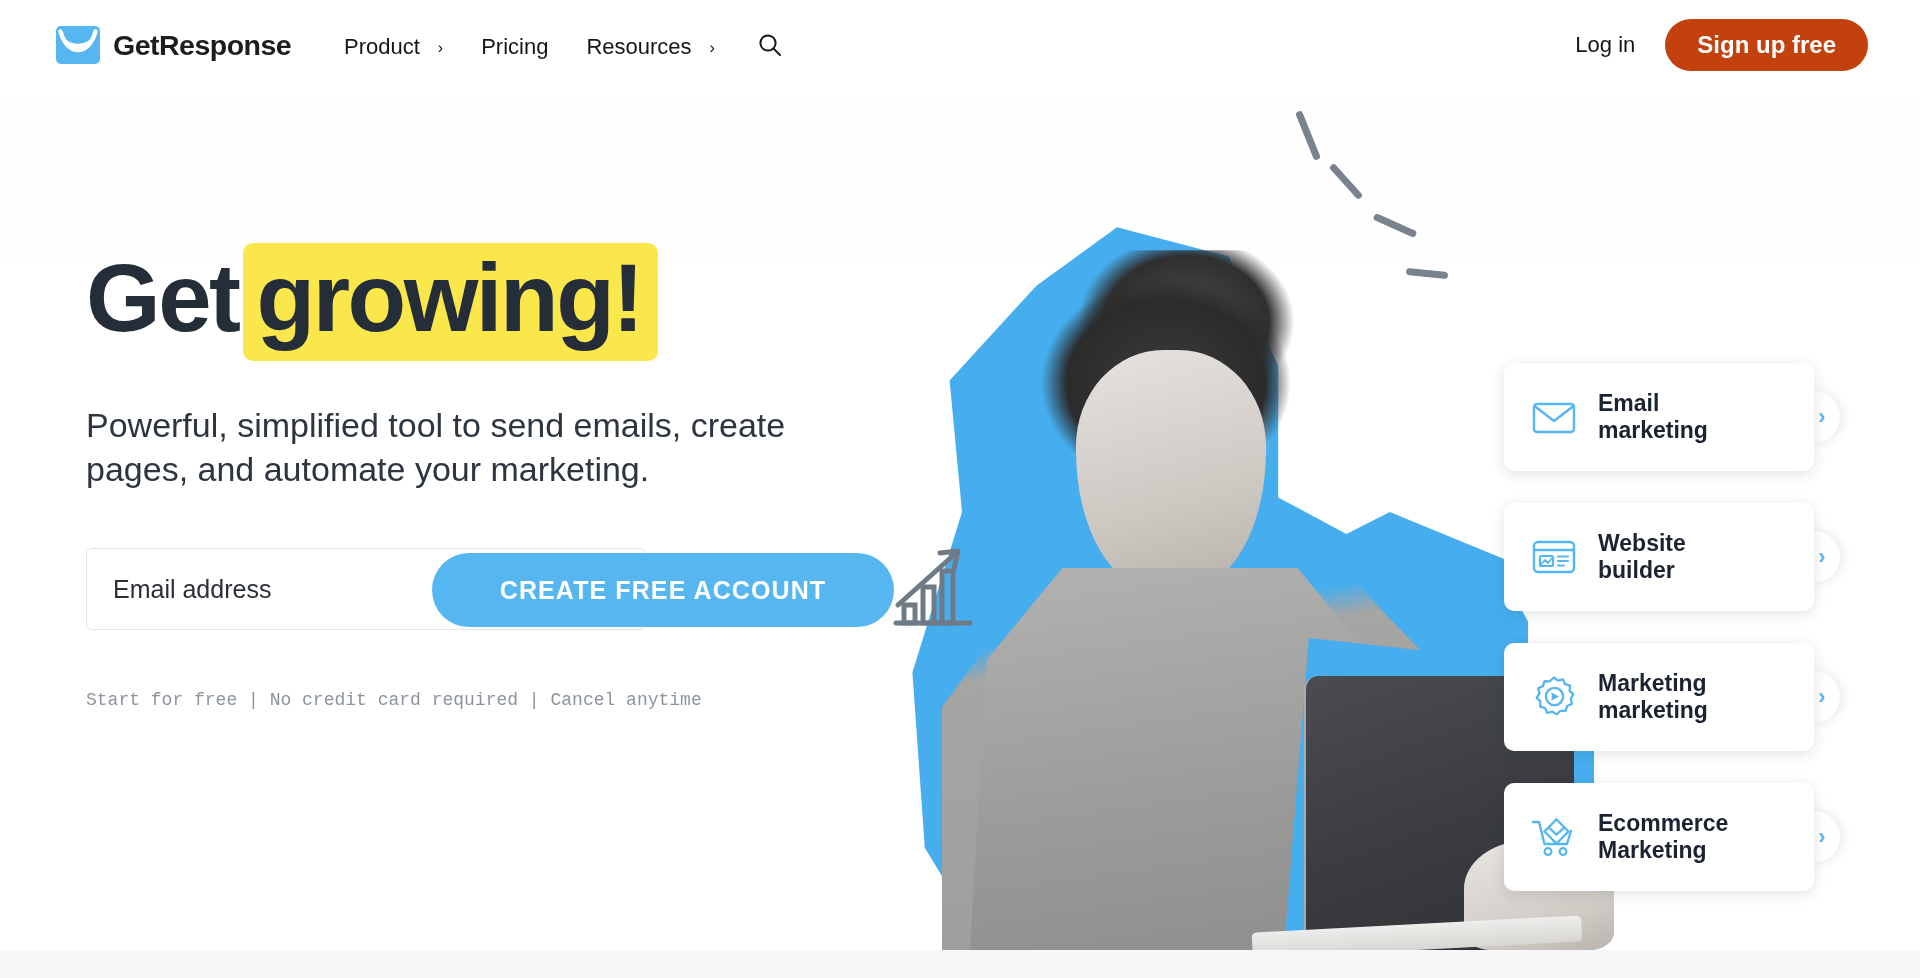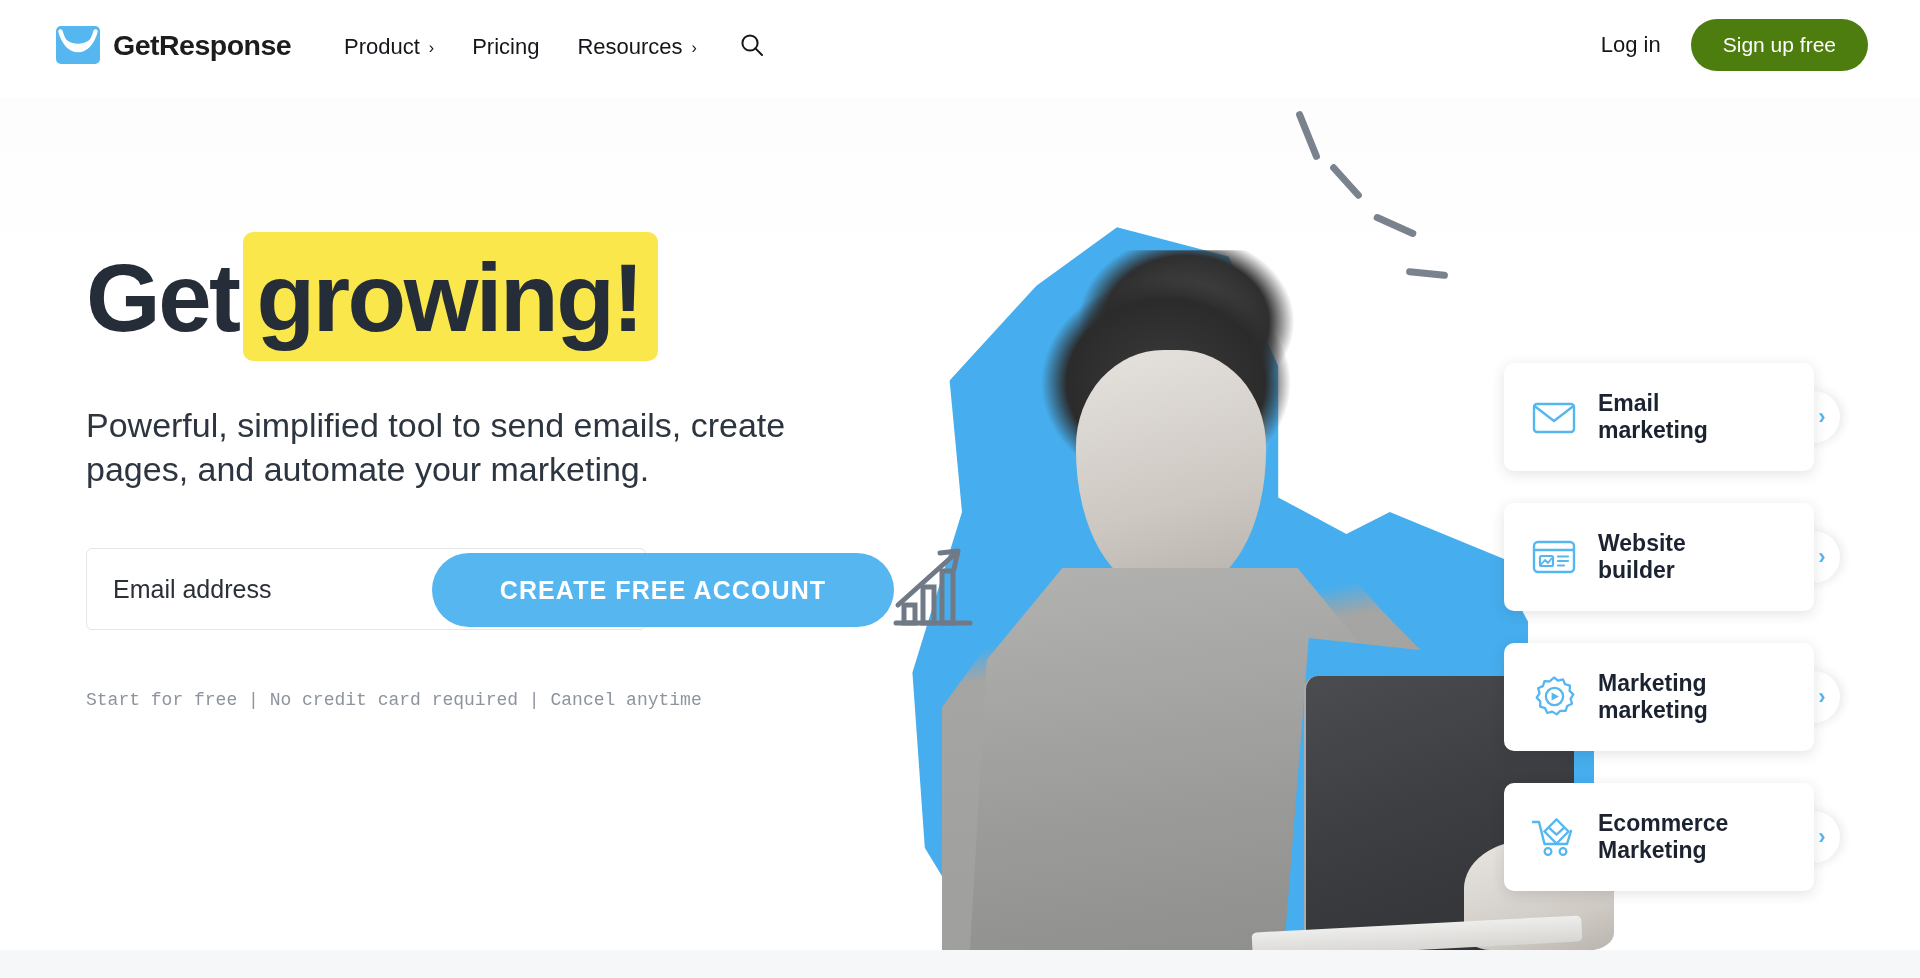--- a/index.html
+++ b/index.html
@@ -60,21 +60,21 @@
     display: flex;
     align-items: center;
     gap: 0px;
   }
   .nav-item {
     font-size: 22px;
     color: #15161b;
     padding: 6px 19px;
     display: flex;
     align-items: baseline;
-    gap: 9px;
+    gap: 18px;
     cursor: pointer;
     white-space: nowrap;
     font-family: "Liberation Sans", sans-serif;
   }
   .nav-caret {
     font-size: 16px;
     color: #15161b;
     position: relative;
     top: -1px;
   }
@@ -98,28 +98,28 @@
   }
   .login-link {
     font-size: 22px;
     color: #15161b;
     text-decoration: none;
     cursor: pointer;
     padding: 10px 14px;
     font-family: "Liberation Sans", sans-serif;
   }
   .signup-btn {
-    background: #4d7c0f;
+    background: #c2410c;
     color: #ffffff;
     border: none;
     border-radius: 30px;
     padding: 0 32px;
     height: 52px;
-    font-size: 21px;
-    font-weight: 400;
+    font-size: 24px;
+    font-weight: 700;
     cursor: pointer;
     font-family: "Liberation Sans", sans-serif;
     white-space: nowrap;
   }
 
   
   .hero {
     position: absolute;
     top: 98px; left: 0;
     width: 1920px;
@@ -141,21 +141,21 @@
     font-weight: 700;
     color: #252d38;
     letter-spacing: -2.5px;
     white-space: nowrap;
     font-family: "Liberation Sans", sans-serif;
   }
   .hl-plain { color: #252d38; }
   .hl-mark {
     background: #fae74c;
     border-radius: 10px;
-    padding: 12px 16px 10px 14px;
+    padding: 1px 16px 10px 14px;
     margin-left: 4px;
     color: #252d38;
     box-decoration-break: clone;
     -webkit-box-decoration-break: clone;
   }
 
   .subhead {
     margin-top: 57px;
     font-size: 34px;
     line-height: 1.30;

